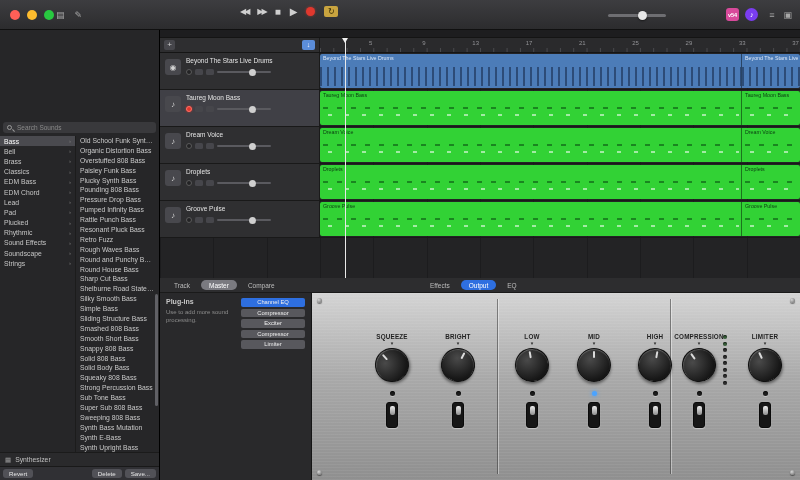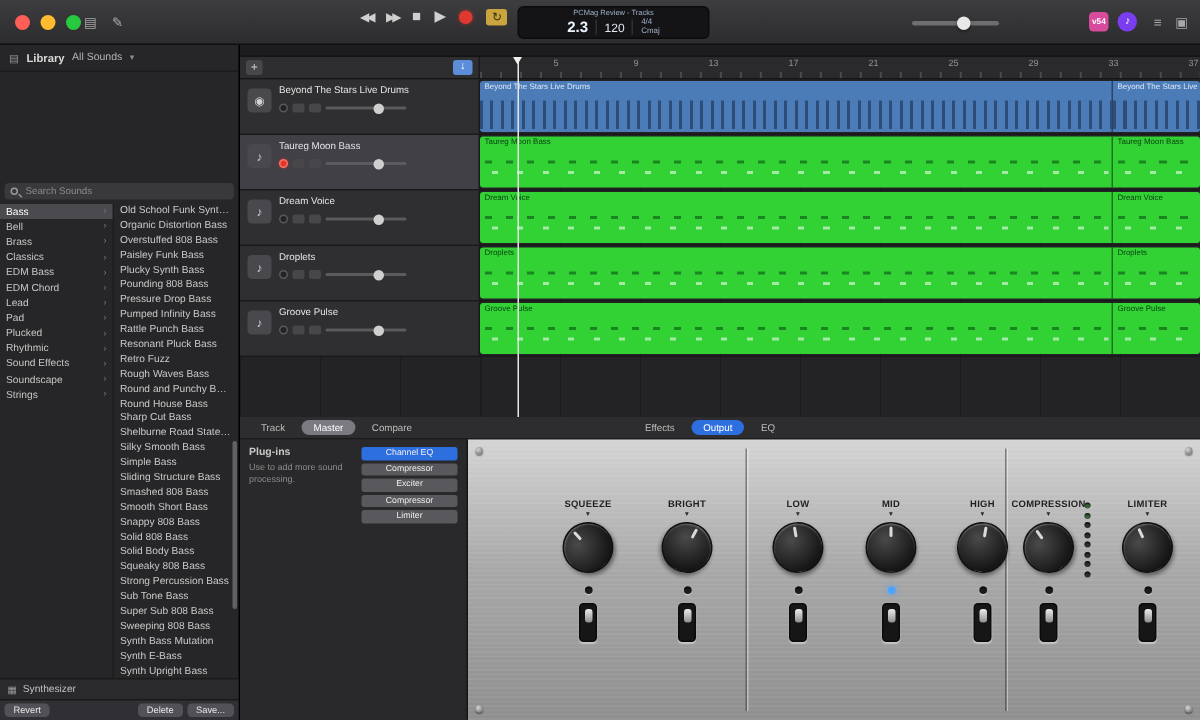--- a/index.html
+++ b/index.html
@@ -164,55 +164,36 @@
         <span class="tb-icon">✎</span>
       </div>
     <div class="transport">
       <span class="tr-ic">◀◀</span>
       <span class="tr-ic">▶▶</span>
       <span class="tr-ic tr-play">■</span>
       <span class="tr-ic tr-play">▶</span>
       <span class="rec-btn"></span>
       <span class="cycle">↻</span>
     </div>
-    <div class="lcd">
-      <div class="lcd-title">PCMag Review - Tracks</div>
-      <div class="lcd-row">
-        <span class="lcd-pos">2.3</span>
-        <span class="lcd-div"></span>
-        <span class="lcd-tempo">120</span>
-        <span class="lcd-div"></span>
-        <span class="lcd-stack">
-          <span>4/4</span>
-          <span>Cmaj</span>
-        </span>
-      </div>
-    </div>
     <div class="vol">
       <span class="vol-thumb"></span>
     </div>
     <div class="badges">
 
     <span class="badge">v54</span>
         <span class="badge">♪</span>
       </div>
     <div class="tb-right">
 
     <span class="tb-icon">≡</span>
         <span class="tb-icon">▣</span>
       </div>
   </header>
 
   <aside class="library">
-    <div class="lib-header">
-      <span class="lib-media-ic">▤</span>
-      <span class="lib-title">Library</span>
-      <span class="lib-scope">All Sounds</span>
-      <span class="lib-chev">▾</span>
-    </div>
     <div class="search">
       <span class="mag"></span>
       <input placeholder="Search Sounds" style="">
     </div>
     <div class="lib-cols">
       <div class="cats">
 
           <div class="cat-row selected">
             <span>Bass</span>
             <span class="cat-chev">›</span>

